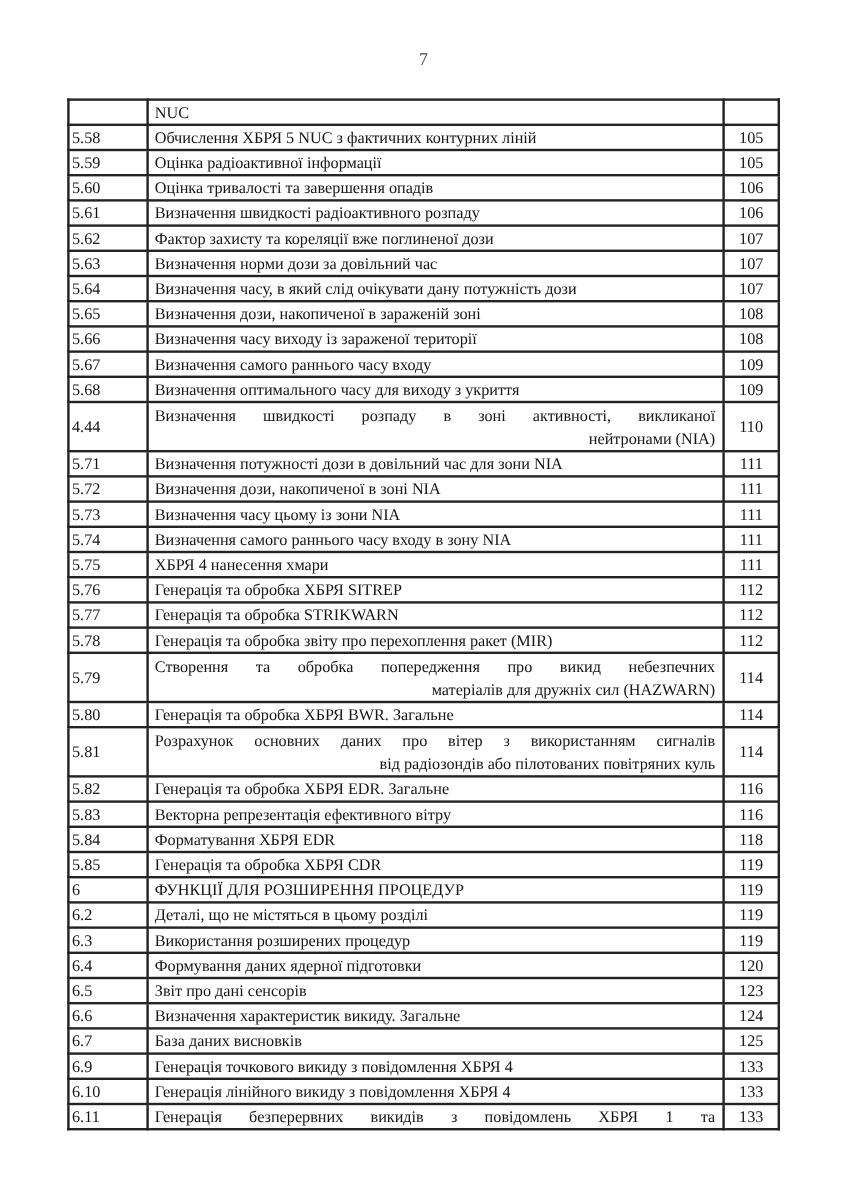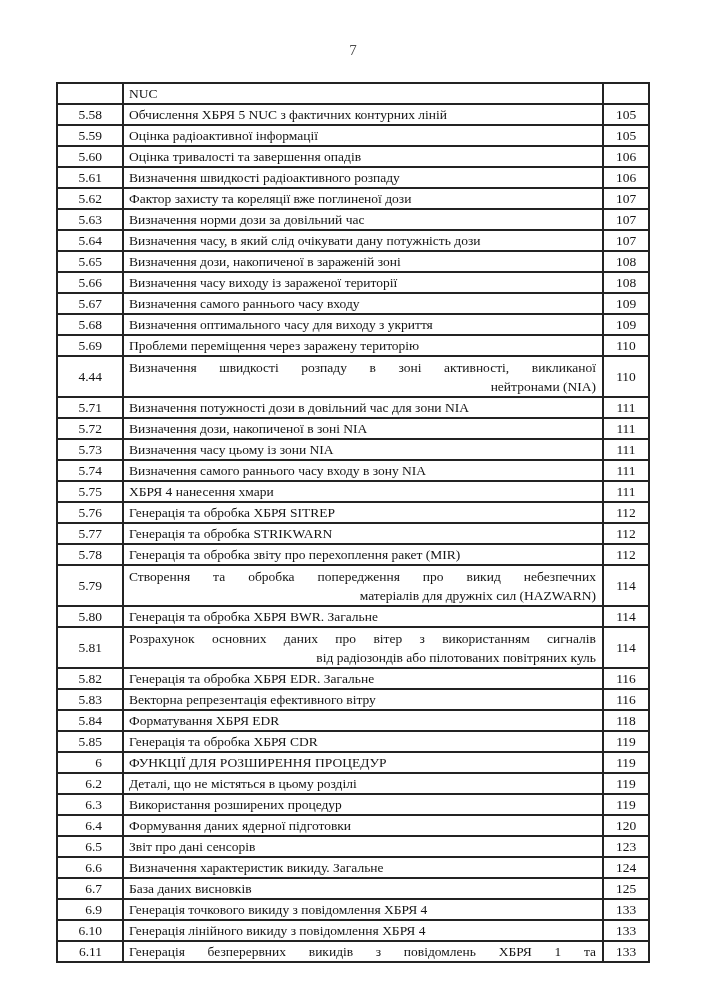--- a/index.html
+++ b/index.html
@@ -36,21 +36,21 @@
   table.toc td {
     border: 2px solid #232323;
     vertical-align: middle;
     overflow: hidden;
   }
   col.c-num { width: 66px; }
   col.c-title { width: 480px; }
   col.c-page { width: 46px; }
   tr.row { height: 19.5px; }
   tr.row.tall { height: 41px; }
-  td.num-cell { text-align: right; padding: 0 20px; }
+  td.num-cell { text-align: left; padding: 0 2px; }
   td.title-cell { text-align: left; padding: 0 6px 0 5px; }
   td.page-cell { text-align: center; padding: 0 2px; }
   .jline {
     text-align: justify;
     text-align-last: justify;
   }
   .pline {
     text-align: right;
   }
 </style>
@@ -119,25 +119,20 @@
       <tr class="row">
         <td class="num-cell">5.67</td>
         <td class="title-cell">Визначення самого раннього часу входу</td>
         <td class="page-cell">109</td>
       </tr>
       <tr class="row">
         <td class="num-cell">5.68</td>
         <td class="title-cell">Визначення оптимального часу для виходу з укриття</td>
         <td class="page-cell">109</td>
       </tr>
-      <tr class="row">
-        <td class="num-cell">5.69</td>
-        <td class="title-cell">Проблеми переміщення через заражену територію</td>
-        <td class="page-cell">110</td>
-      </tr>
       <tr class="row tall">
         <td class="num-cell">4.44</td>
         <td class="title-cell">
           <div class="jline">Визначення швидкості розпаду в зоні активності, викликаної</div>
           <div class="pline">нейтронами (NIA)</div>
         </td>
         <td class="page-cell">110</td>
       </tr>
       <tr class="row">
         <td class="num-cell">5.71</td>

